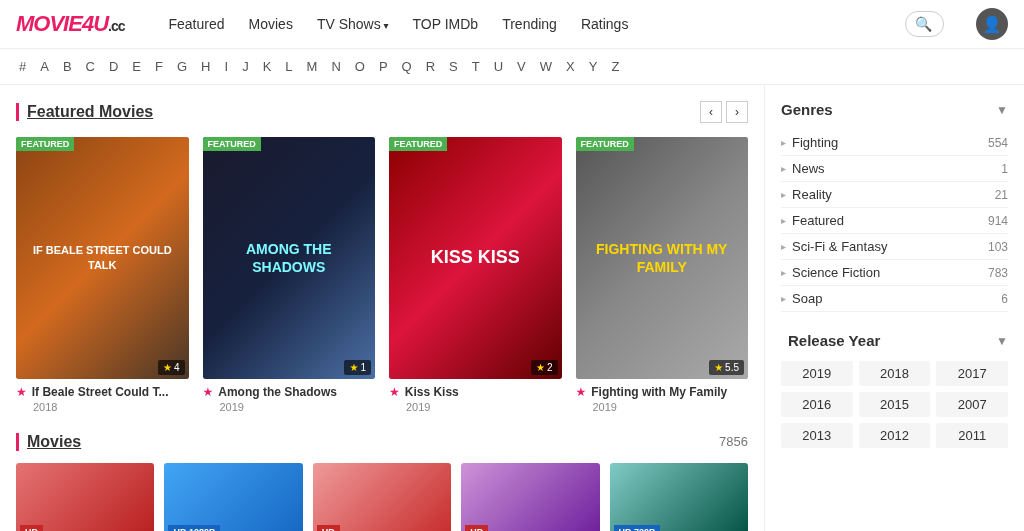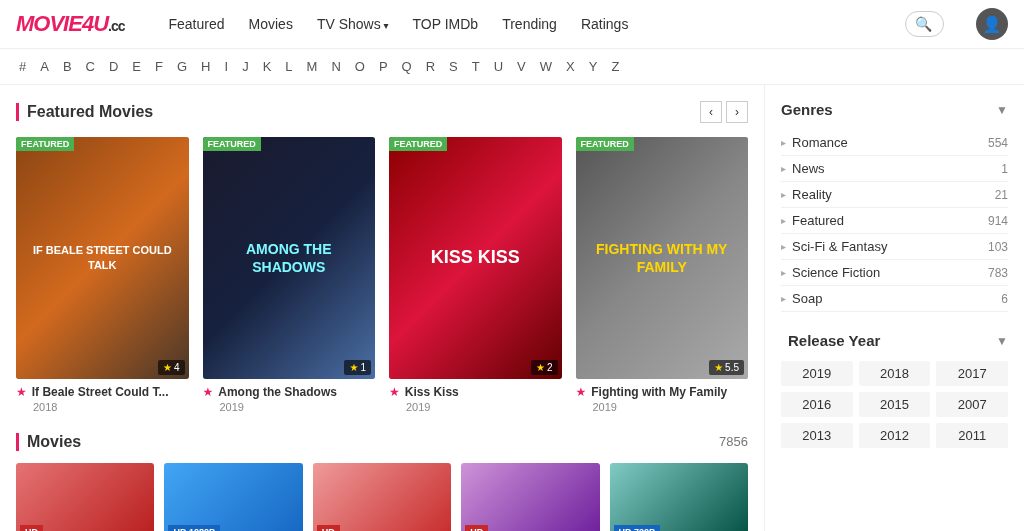--- a/index.html
+++ b/index.html
@@ -73,20 +73,21 @@
       align-items: center;
       justify-content: space-between;
       margin-bottom: 14px;
     }
     .section-title {
       font-size: 16px;
       font-weight: bold;
       color: #333;
       border-left: 3px solid #e91e63;
       padding-left: 8px;
+      text-decoration: underline;
     }
     .nav-arrows { display: flex; gap: 4px; }
     .nav-arrow {
       width: 22px; height: 22px;
       border: 1px solid #ccc;
       background: #fff;
       cursor: pointer;
       display: flex; align-items: center; justify-content: center;
       font-size: 12px;
       color: #333;
@@ -411,21 +412,21 @@
 
   <aside class="sidebar">
     <div class="sidebar-section-title">
       <span>Genres</span>
       <span class="sidebar-chevron">▼</span>
     </div>
     <ul class="genre-list" id="genre-list">
         <li class="genre-item">
     <div class="genre-left">
       <span class="genre-bullet">▸</span>
-      <span>Romance</span>
+      <span>Fighting</span>
     </div>
     <span class="genre-count">554</span>
   </li>
         <li class="genre-item">
     <div class="genre-left">
       <span class="genre-bullet">▸</span>
       <span>News</span>
     </div>
     <span class="genre-count">1</span>
   </li>

